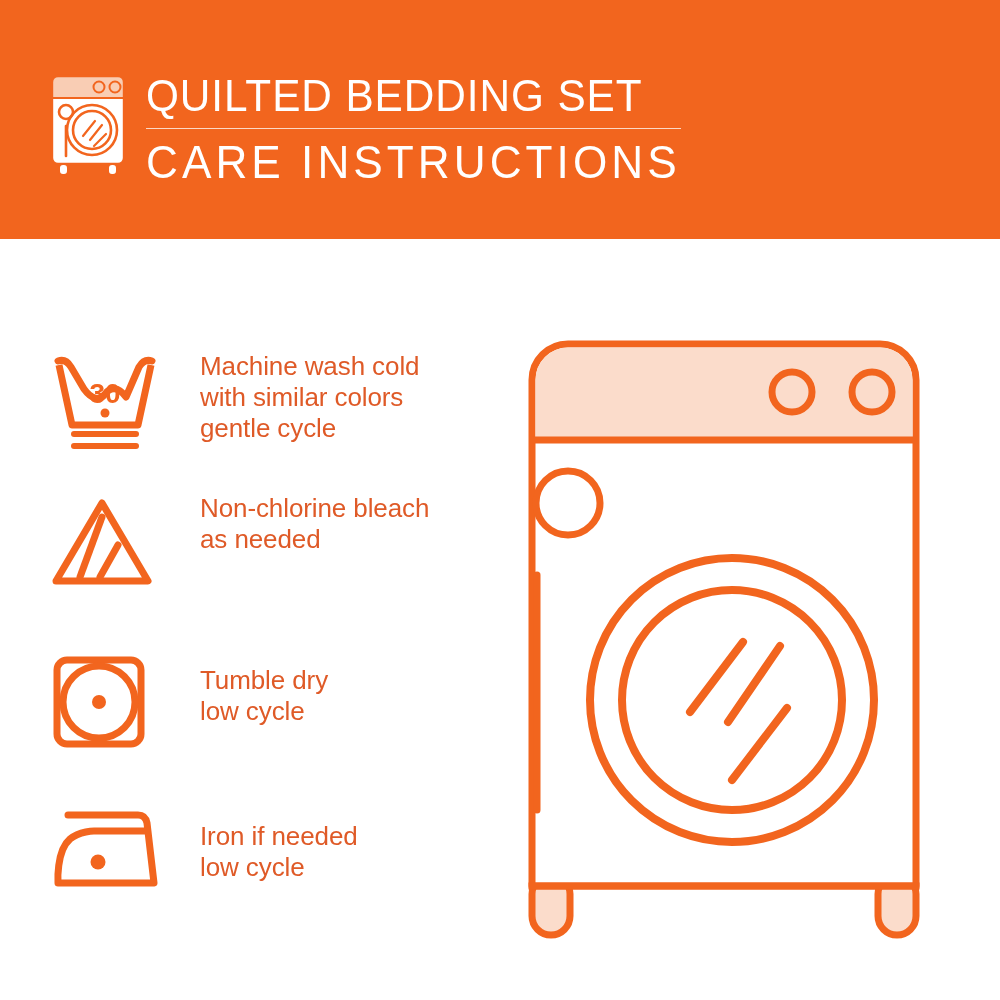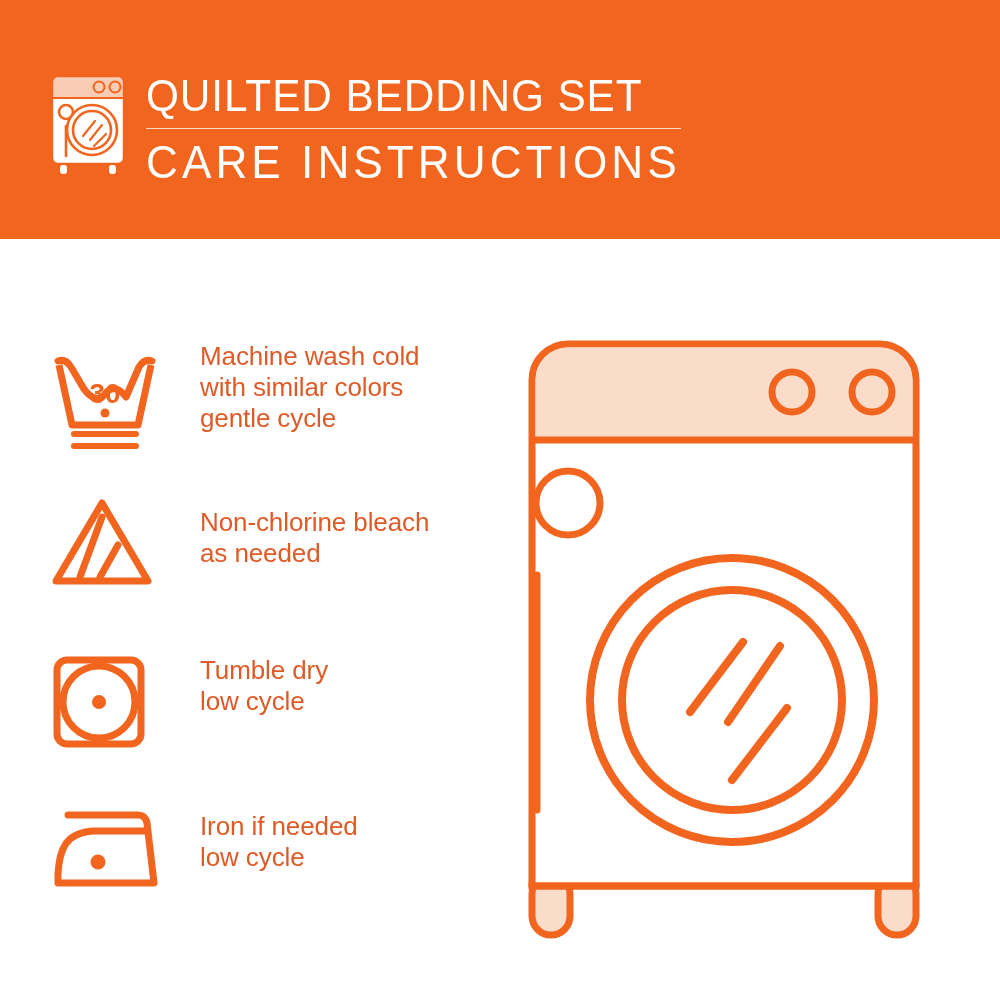--- a/index.html
+++ b/index.html
@@ -93,20 +93,21 @@
   .care-label {
     position: absolute;
     left: 200px;
     color: #DF5A27;
     font-family: "Liberation Sans", sans-serif;
     font-size: 26px;
     font-weight: 400;
     line-height: 31px;
     letter-spacing: -0.1px;
     white-space: pre-line;
+    margin-top: 10px;
   }
 
   .row-wash   { top: 100px; }
   .row-bleach { top: 240px; }
   .row-dry    { top: 398px; }
   .row-iron   { top: 550px; }
 
   
   .machine {
     position: absolute;
@@ -180,21 +181,21 @@
     </div>
 
     <div class="care-row row-bleach">
       <div class="care-icon">
         <svg width="110" height="95" viewBox="0 0 110 95">
           <path d="M52,8 L98,86 L6,86 Z" fill="none" stroke="#F2651E" stroke-width="7" stroke-linejoin="round"></path>
           <line x1="52" y1="22" x2="30" y2="82" stroke="#F2651E" stroke-width="7" stroke-linecap="round"></line>
           <line x1="68" y1="50" x2="50" y2="82" stroke="#F2651E" stroke-width="7" stroke-linecap="round"></line>
         </svg>
       </div>
-      <div class="care-label" style="top:28px;">Non-chlorine bleach
+      <div class="care-label" style="top:4px;">Non-chlorine bleach
 as needed</div>
     </div>
 
     <div class="care-row row-dry">
       <div class="care-icon">
         <svg width="100" height="95" viewBox="0 0 100 95">
           <rect x="7" y="7" width="84" height="84" rx="10" ry="10" fill="none" stroke="#F2651E" stroke-width="7"></rect>
           <circle cx="49" cy="49" r="36" fill="none" stroke="#F2651E" stroke-width="7"></circle>
           <circle cx="49" cy="49" r="7" fill="#F2651E"></circle>
         </svg>

